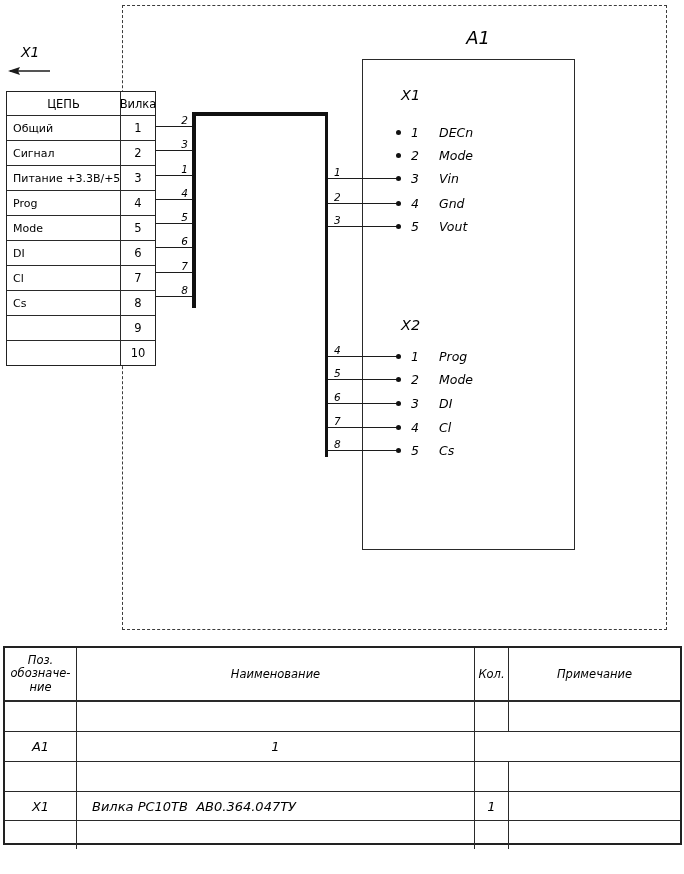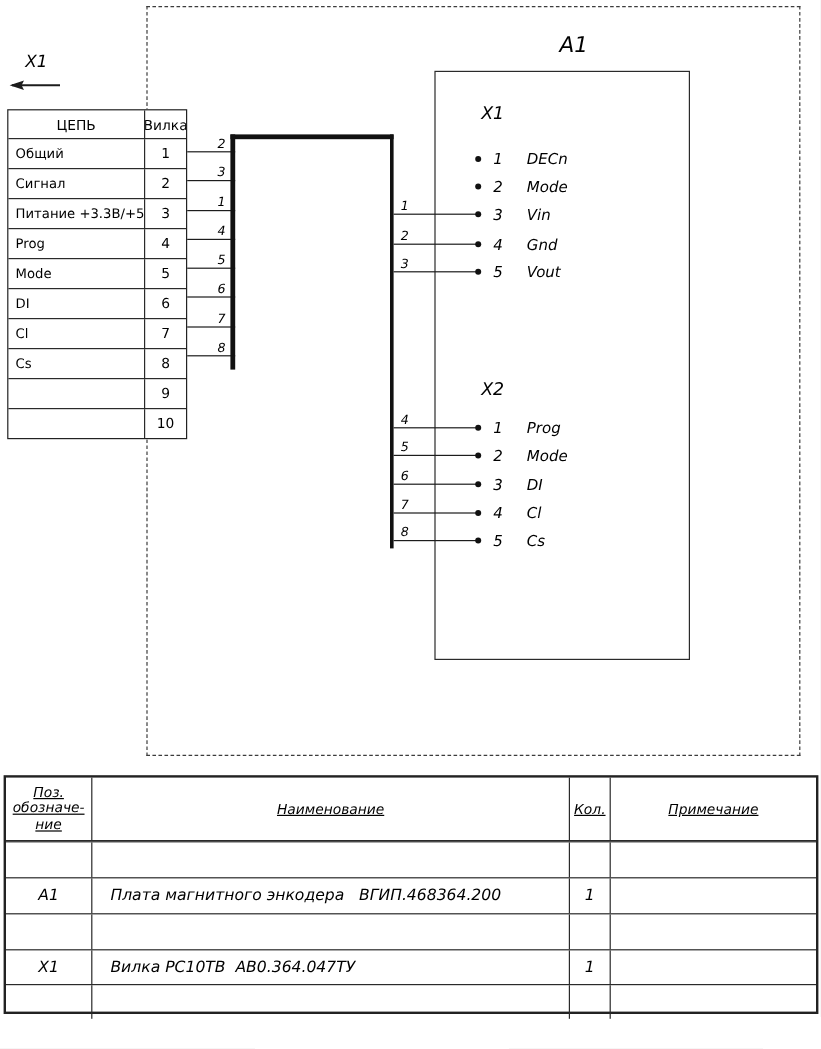--- a/index.html
+++ b/index.html
@@ -41,21 +41,21 @@
   .pin .pnum{margin-left:10px;width:20px;}
   .pin .pname{margin-left:8px;white-space:nowrap;}
   
   .pt{position:absolute;left:3px;top:646px;width:679px;height:199px;border:2px solid #222;box-sizing:border-box;background:#fff;}
   .pt-row{display:grid;grid-template-columns:72px 398px 34px 1fr;border-top:1.1px solid #2a2a2a;}
   .pt-row.head{border-top:none;height:52px;border-bottom:1px solid #2a2a2a;}
   .pt-row.r1,.pt-row.r2,.pt-row.r3{height:29px;}
   .pt-row.r4,.pt-row.r5{height:28px;}
   .pt-cell{display:flex;align-items:center;justify-content:center;border-right:1.1px solid #2a2a2a;font-style:italic;overflow:hidden;}
   .pt-cell:last-child{border-right:none;}
-  .pt-row.head .pt-cell{font-size:11.5px;text-decoration:underline;}
+  .pt-row.head .pt-cell{font-size:11.5px;}
   .pt-head-pos{flex-direction:column;font-size:10px;line-height:1.15;}
   .pt-cell.name{justify-content:flex-start;padding-left:15px;white-space:pre;}
   .pt-row:not(.head) .pt-cell{font-size:13px;}
 </style>
 </head>
 <body>
 
 <div id="canvas">
 
   <div class="ext-label">X1</div>
@@ -253,21 +253,20 @@
       <div class="pt-cell">Примечание</div>
     </div>
     <div class="pt-row r1">
       <div class="pt-cell"></div>
       <div class="pt-cell name"></div>
       <div class="pt-cell"></div>
       <div class="pt-cell"></div>
     </div>
     <div class="pt-row r2">
       <div class="pt-cell">А1</div>
-      <div class="pt-cell name">Плата магнитного энкодера   ВГИП.468364.200</div>
       <div class="pt-cell">1</div>
       <div class="pt-cell"></div>
     </div>
     <div class="pt-row r3">
       <div class="pt-cell"></div>
       <div class="pt-cell name"></div>
       <div class="pt-cell"></div>
       <div class="pt-cell"></div>
     </div>
     <div class="pt-row r4">

